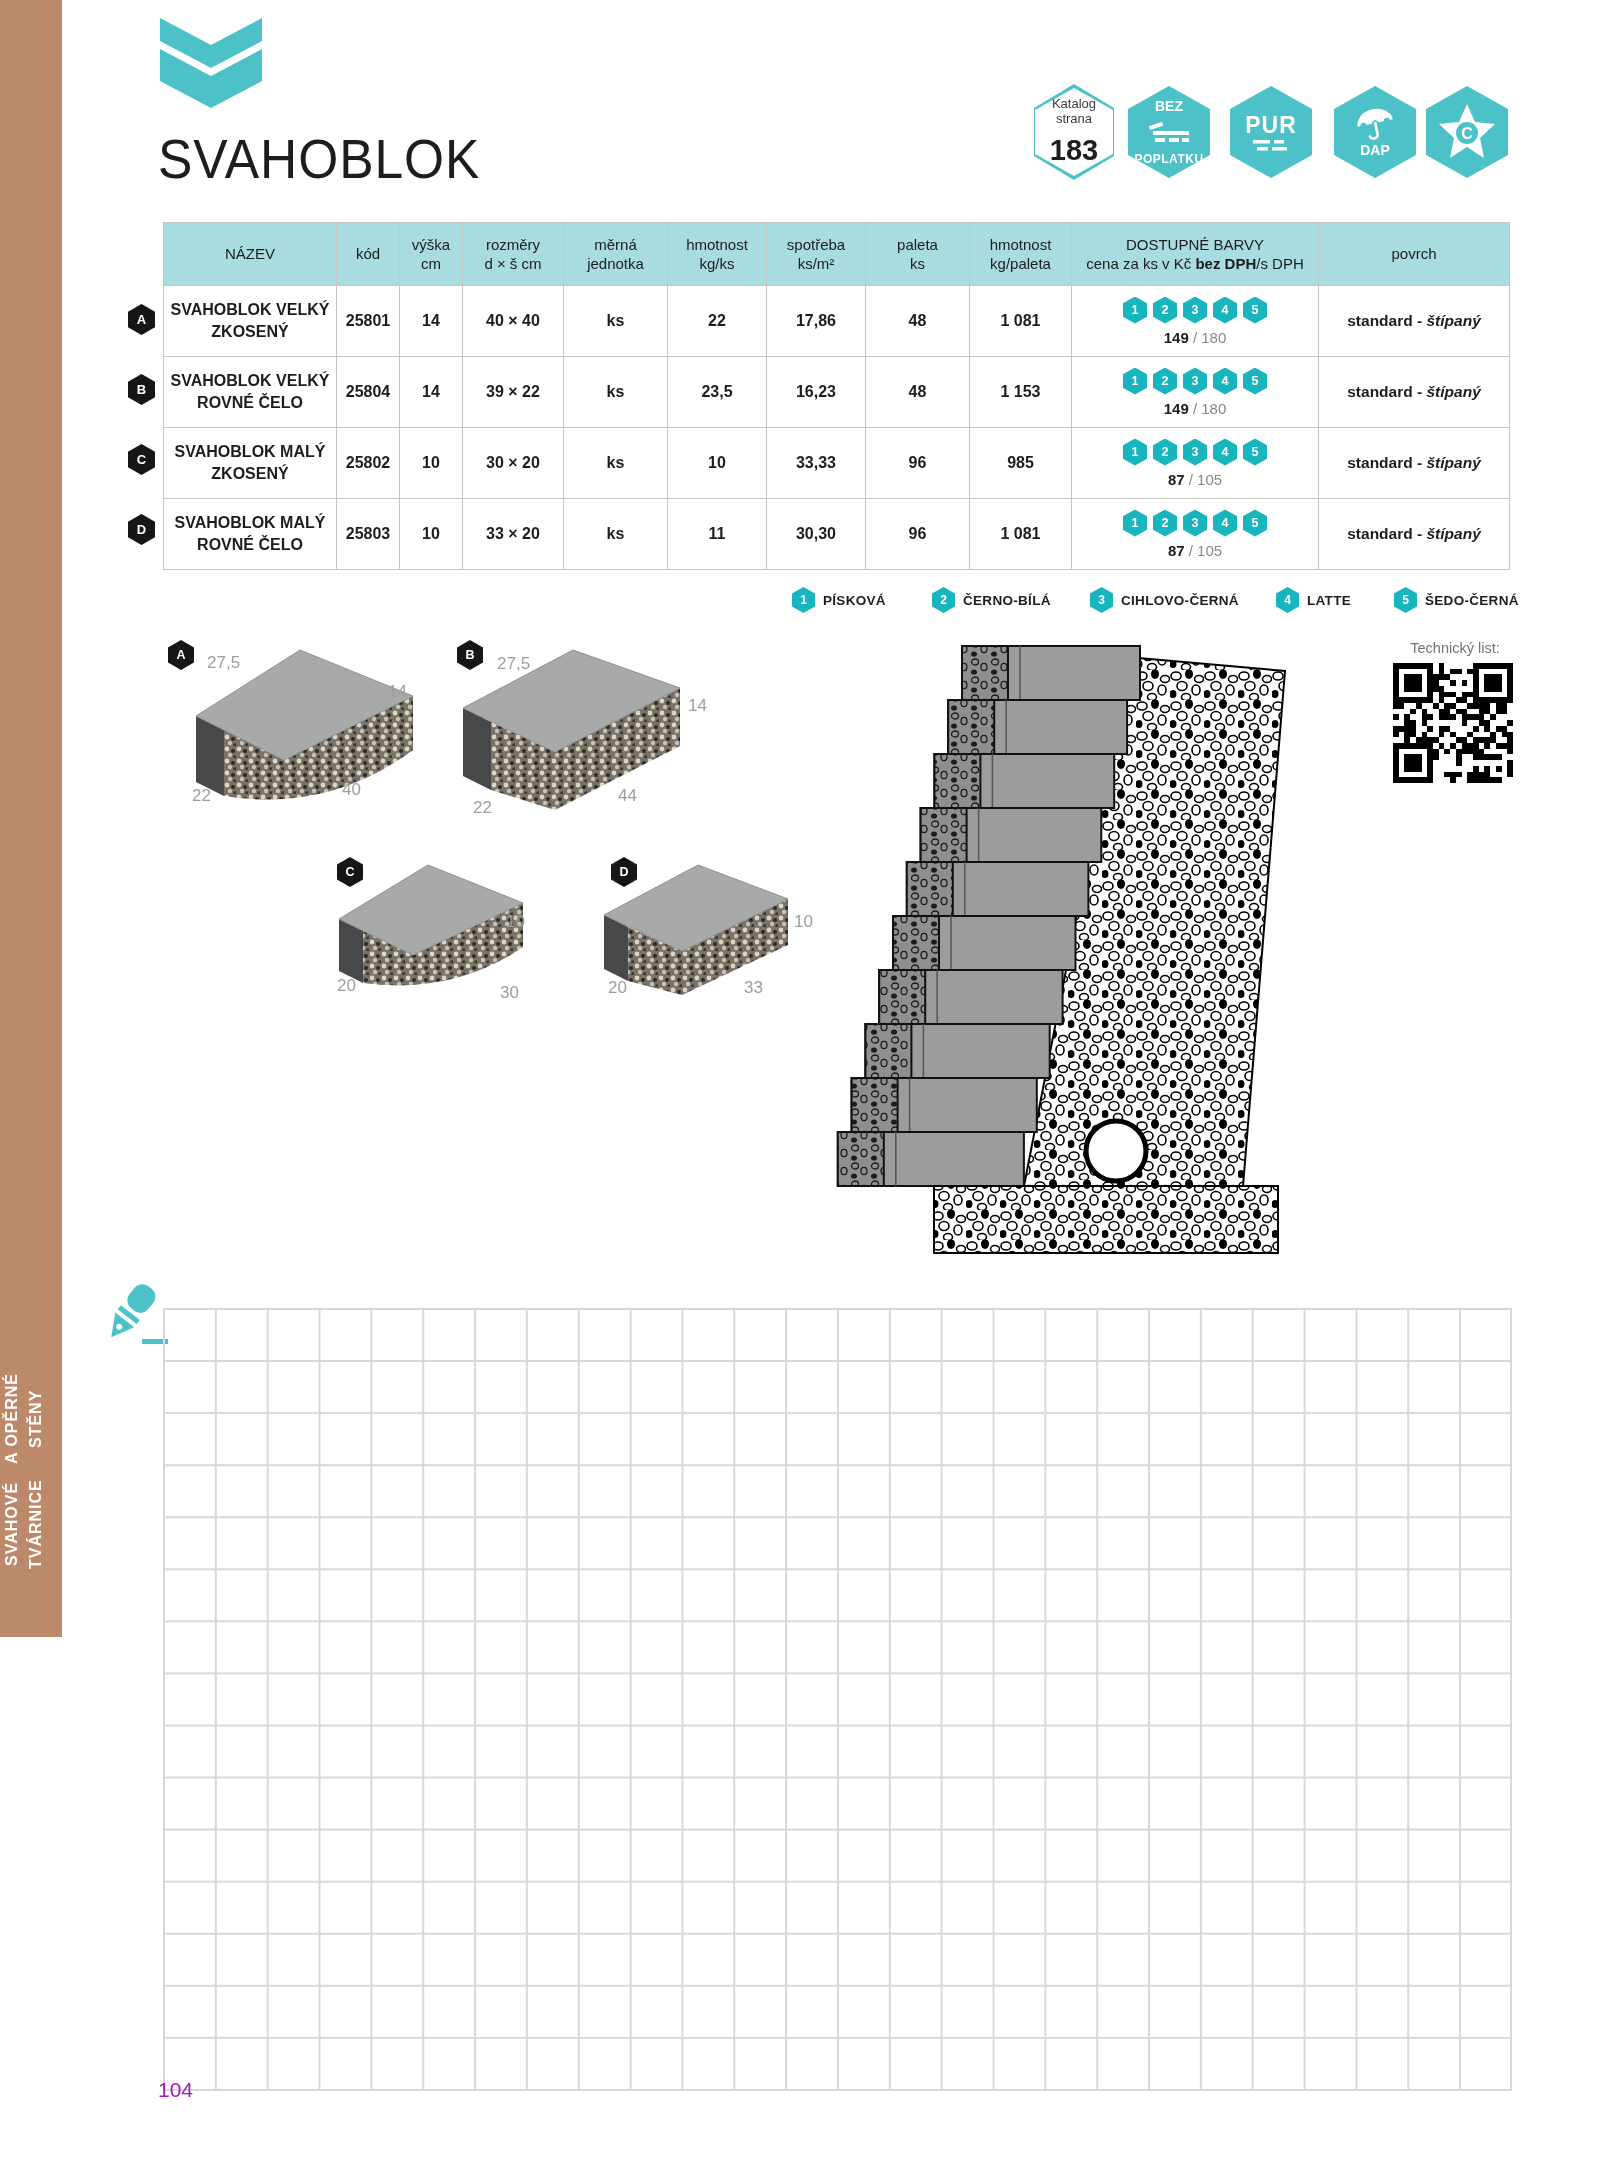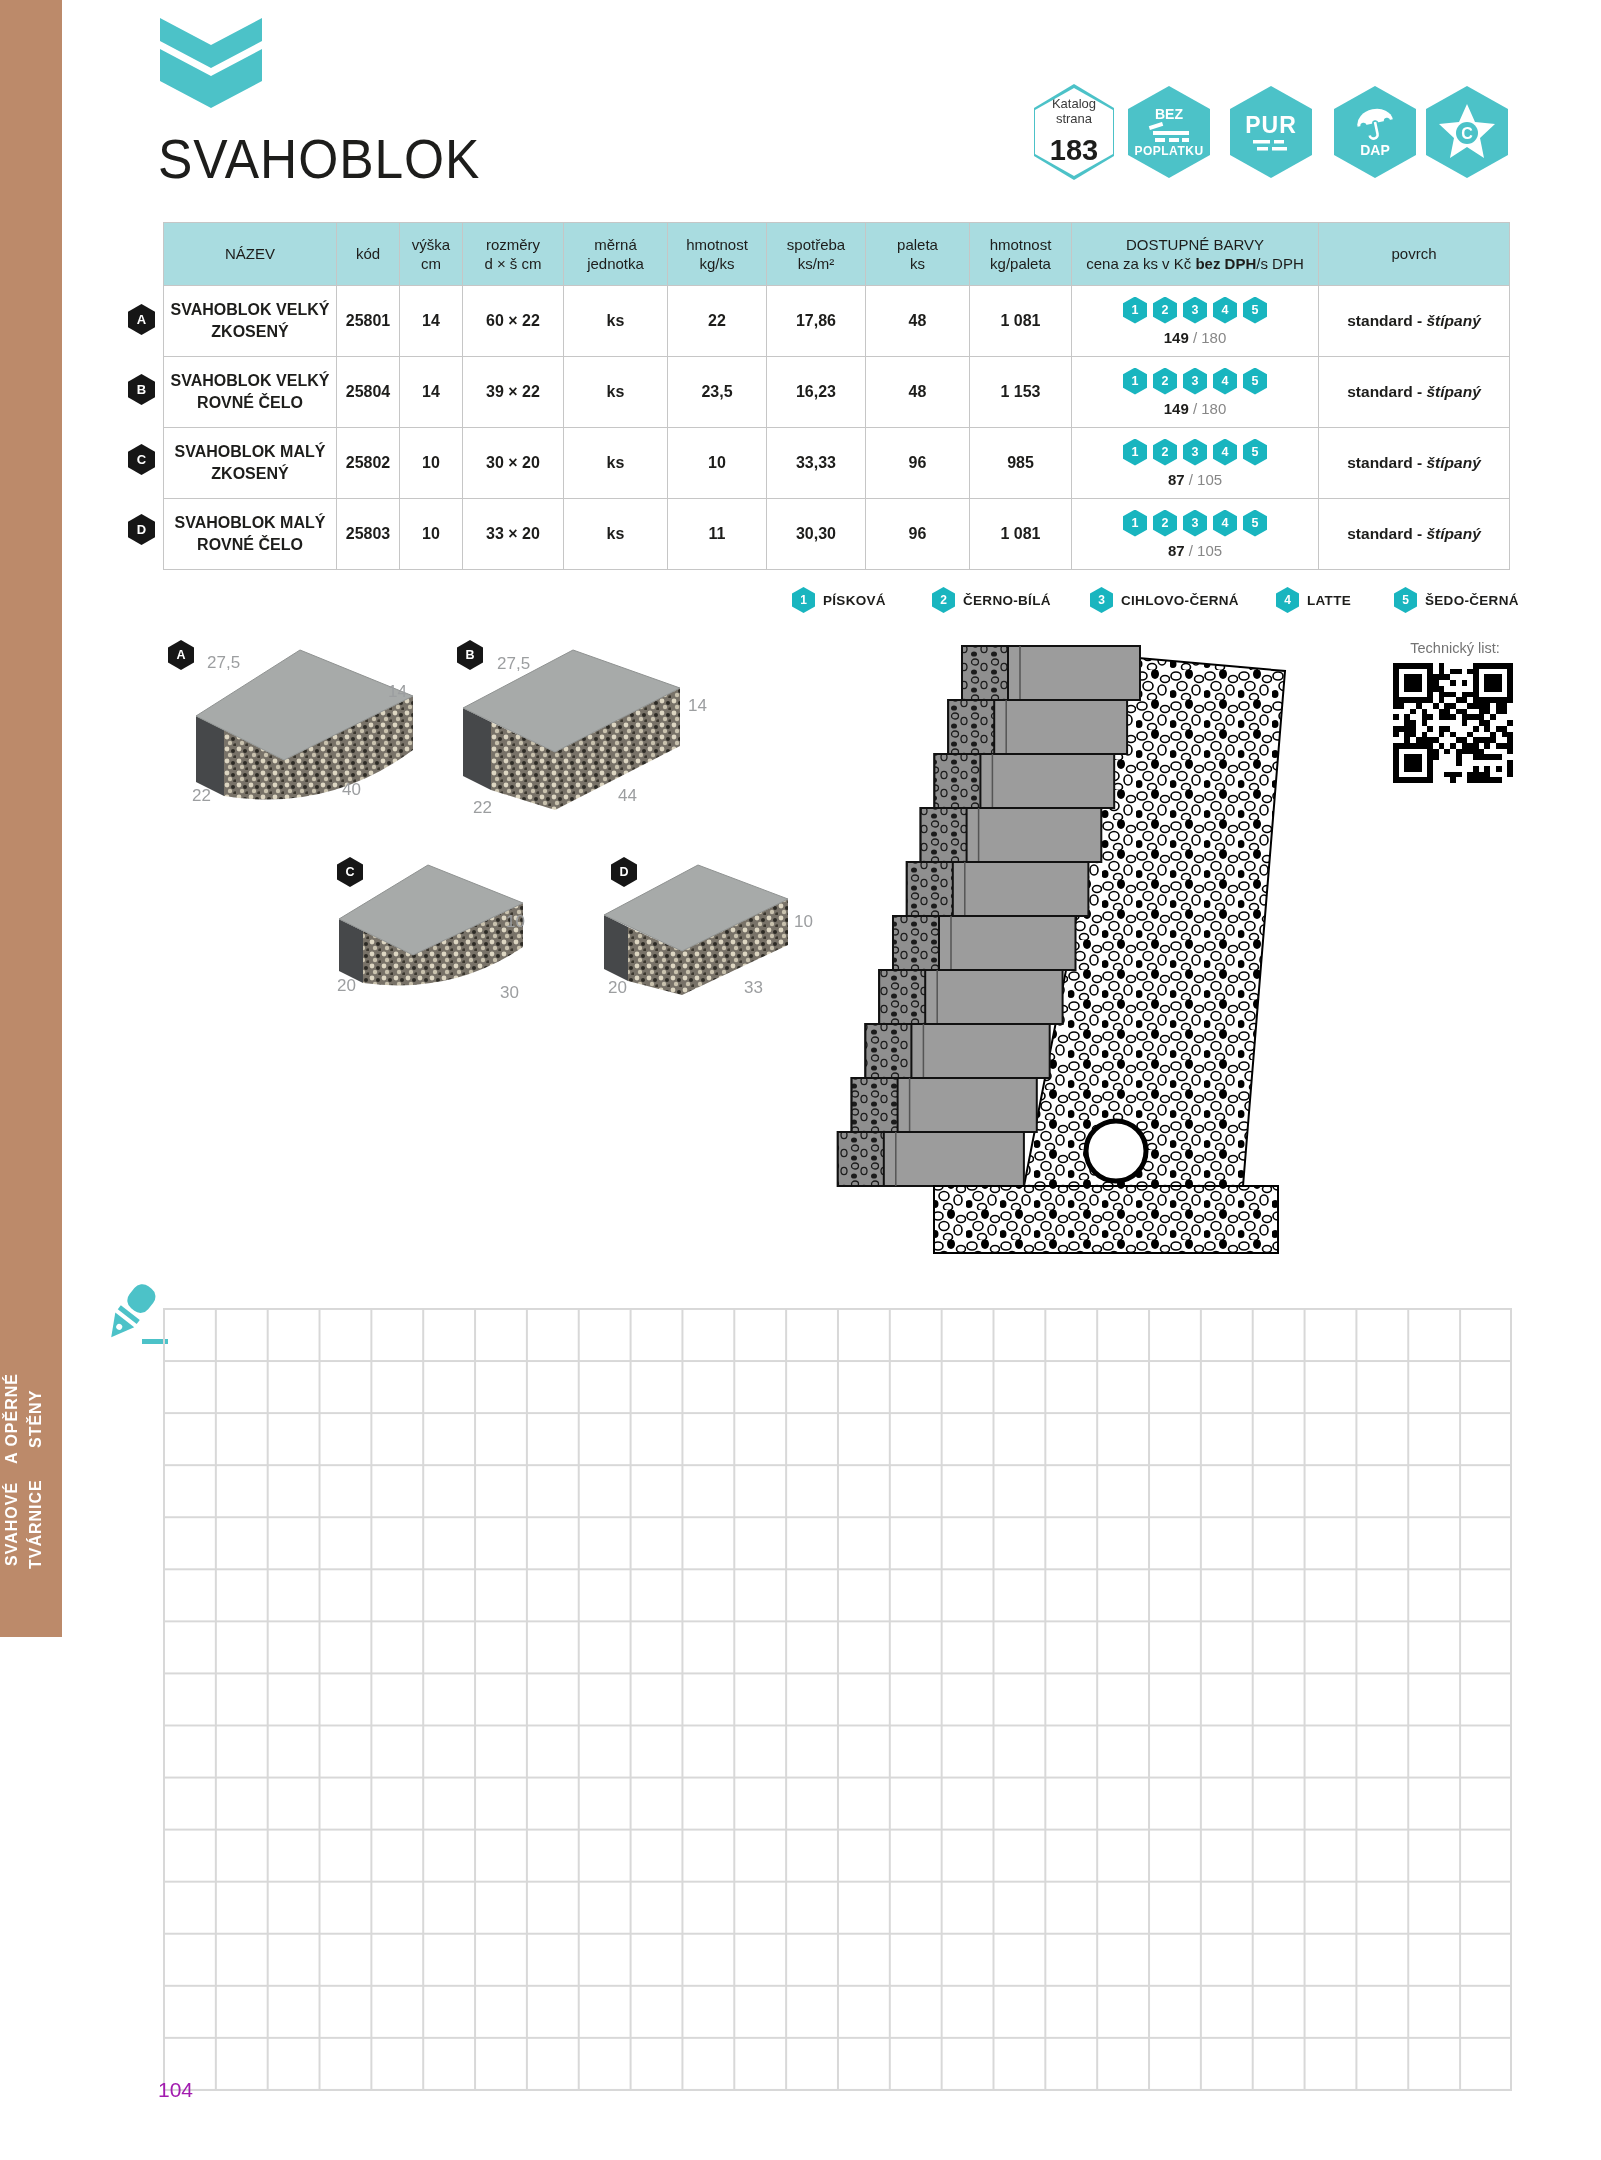--- a/index.html
+++ b/index.html
@@ -83,21 +83,21 @@
 
   <div class="page-title">SVAHOBLOK</div>
 
   <div class="badge-cat-outer hex">
     <div class="badge-cat-inner hex">
       <div class="small">Katalog</div>
       <div class="small">strana</div>
       <div class="num">183</div>
     </div>
   </div>
-  <div class="badge hex" style="left:1128px;">
+  <div class="badge hex" style="left:1128px;gap:8px;">
     <div class="b-md">BEZ</div>
     <svg width="44" height="22" viewBox="0 0 44 22">
       <rect x="2" y="2" width="14" height="4" fill="#fff" transform="rotate(-18 9 4)"></rect>
       <rect x="6" y="9" width="36" height="4" fill="#fff"></rect>
       <rect x="8" y="16" width="10" height="4" fill="#fff"></rect>
       <rect x="22" y="16" width="10" height="4" fill="#fff"></rect>
       <rect x="35" y="16" width="7" height="4" fill="#fff"></rect>
     </svg>
     <div class="b-sm">POPLATKU</div>
   </div>
@@ -160,21 +160,21 @@
       <th><span>spotřeba</span><br><span>ks/m²</span></th>
       <th><span>paleta</span><br><span>ks</span></th>
       <th><span>hmotnost</span><br><span>kg/paleta</span></th>
       <th><span>DOSTUPNÉ BARVY</span><br><span class="hdr-sub">cena za ks v Kč </span><b>bez DPH</b><span class="hdr-sub">/s DPH</span></th>
       <th>povrch</th>
     </tr>
     <tr>
       <td class="c-name"><span>SVAHOBLOK VELKÝ</span><br><span>ZKOSENÝ</span></td>
       <td>25801</td>
       <td>14</td>
-      <td>60 × 22</td>
+      <td>40 × 40</td>
       <td>ks</td>
       <td>22</td>
       <td>17,86</td>
       <td>48</td>
       <td>1 081</td>
       <td>
         <div class="chips">
           <span class="chip hex">1</span>
               <span class="chip hex">2</span>
               <span class="chip hex">3</span>

